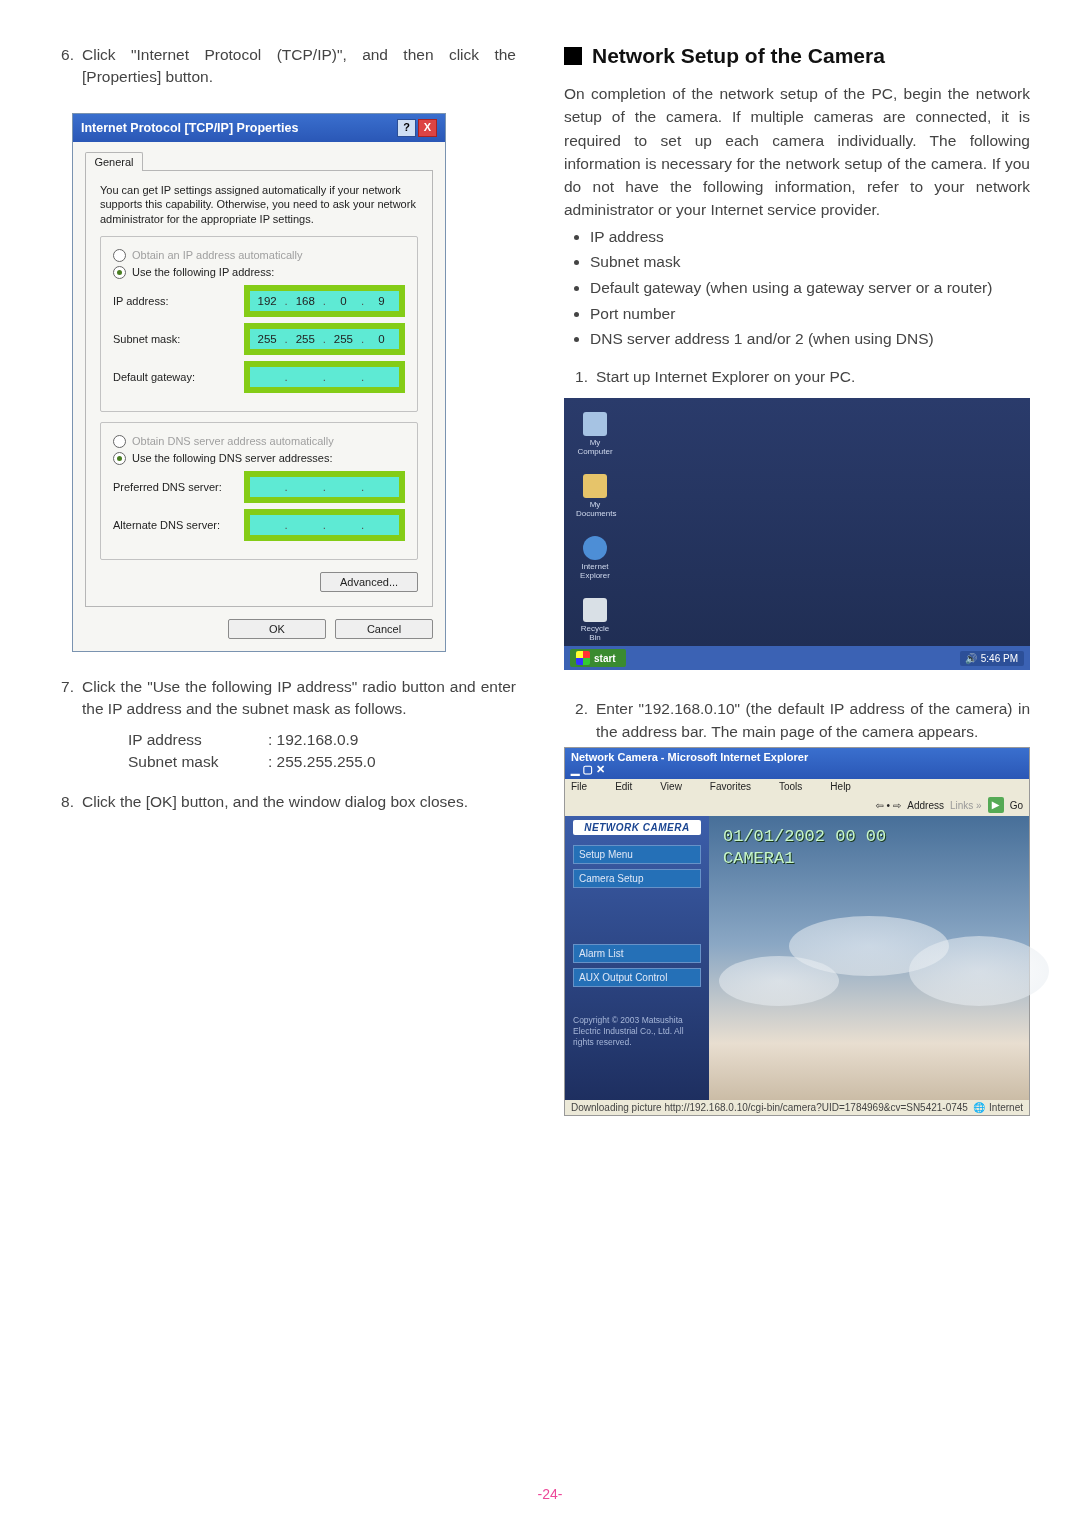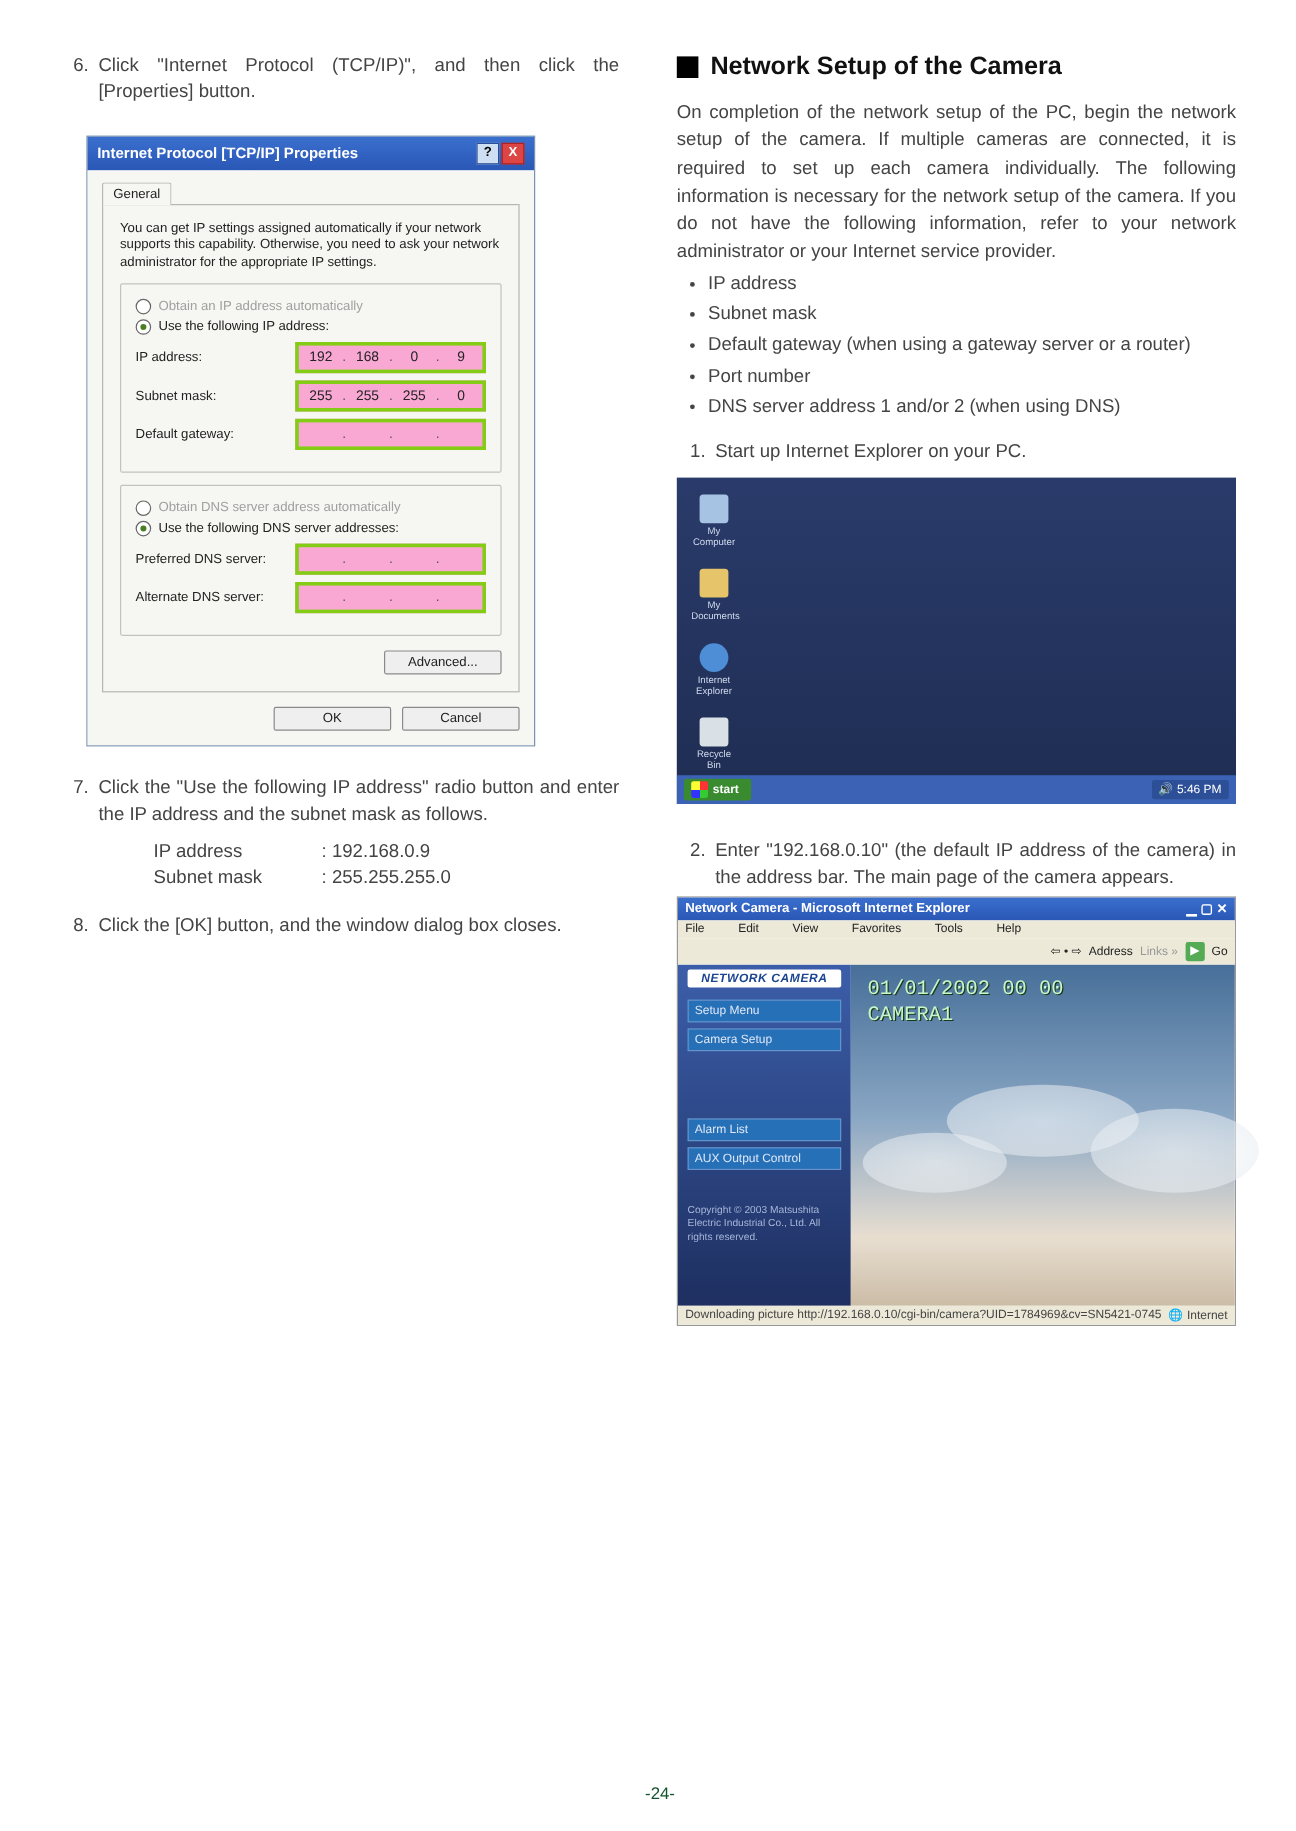--- a/index.html
+++ b/index.html
@@ -79,21 +79,21 @@
     border:1px solid #c2c2c2; border-radius:2px;
     margin-top:10px; padding:8px 12px 12px 12px;
   }
   .radio-row { display:flex; align-items:center; gap:6px; margin:4px 0; }
   .radio { width:11px; height:11px; border:1px solid #666; border-radius:50%; background:#fff; display:inline-flex; align-items:center; justify-content:center; }
   .radio.selected::after { content:""; width:5px; height:5px; border-radius:50%; background:#4a7e22; }
   .disabled { color:#a0a0a0; }
   .frow { display:flex; align-items:center; margin:6px 0; }
   .flabel { width:140px; }
   .ipbox {
-    display:flex; border:3px solid #84cc16; background:#f9a8d4; height:20px;
+    display:flex; border:6px solid #84cc16; background:#5eead4; height:20px;
     width:160px; align-items:center; font-size:11.5px;
   }
   .ipbox span { flex:1; text-align:center; }
   .ipbox i { font-style:normal; color:#555; }
   .dlgbtns { text-align:right; margin-top:12px; }
   .btn {
     display:inline-block; border:1px solid #8a8a8a; background:#efefef;
     min-width:76px; text-align:center; padding:3px 10px; font-size:11px;
     margin-left:6px; border-radius:2px;
   }
@@ -112,35 +112,35 @@
   }
   .desktopshot .icons { position:absolute; top:14px; left:12px; display:flex; flex-direction:column; gap:18px; }
   .dicon { width:38px; text-align:center; font-size:8px; color:#cfd8ec; }
   .dicon .dshape { width:24px; height:24px; margin:0 auto 2px; border-radius:3px; }
   .taskbar { position:absolute; bottom:0; left:0; right:0; height:24px; background:#3b62b4; display:flex; align-items:center; padding:0 6px; justify-content:space-between; font-size:10px; color:#fff; }
   .start { background:#3a8b30; padding:2px 10px 2px 6px; border-radius:2px; display:flex; align-items:center; gap:4px; font-weight:bold; }
   .start::before { content:""; width:14px; height:14px; background:conic-gradient(#f33 0 25%, #3c3 0 50%, #33f 0 75%, #ff3 0); border-radius:2px; }
   .tray { background:#2c4f98; padding:2px 6px; border-radius:2px; }
 
   .browsershot { margin-top:-6px; border:1px solid #999; font-family:Tahoma,sans-serif; font-size:10px; color:#222; }
-  .browsershot .bt { background:linear-gradient(#3a6fce,#2a57b6); color:#fff; padding:3px 6px; font-weight:bold; display:flex; justify-content:space-between; font-size:11px; }
+  .browsershot .bt { background:linear-gradient(#3a6fce,#2a57b6); color:#fff; padding:3px 6px; font-weight:bold; display:flex; justify-content:space-between; font-size:11px;flex-direction:column; }
   .menubar { background:#ece9d8; padding:2px 6px; display:flex; gap:28px; }
   .addrbar { background:#ece9d8; padding:3px 6px; display:flex; justify-content:flex-end; gap:6px; align-items:center; }
   .addrbar .go { background:#5a5; color:#fff; width:16px; height:16px; text-align:center; line-height:16px; border-radius:2px; }
   .camarea { display:flex; background:#fff; height:284px; }
   .camsidebar { width:128px; background:linear-gradient(#3c5eaa,#1e2f60); color:#dfe7f6; padding:4px 8px; font-size:10px; }
   .camlogo { background:#fff; color:#1b4591; font-style:italic; font-weight:bold; padding:2px 4px; border-radius:2px; margin-bottom:10px; text-align:center; letter-spacing:0.5px; }
   .sidebtn { background:#2570b7; border:1px solid #6792c8; padding:3px 5px; margin:5px 0; }
   .copytext { font-size:8.5px; color:#a6b6d8; margin-top:28px; line-height:1.25; }
   .viewport { flex:1; position:relative; background:linear-gradient(#476f99 0%, #8aa7c4 45%, #e8ded0 80%, #cbbca6 100%); }
   .vlabel { position:absolute; top:10px; left:14px; color:#c7f6c9; font-family:"Courier New",monospace; font-size:17px; line-height:1.25; text-shadow:1px 1px 0 #1a3a1a; }
   .cloud { position:absolute; background:radial-gradient(#fff,#dfe6ec); border-radius:50%; opacity:0.55; }
   .statusbar { background:#ece9d8; display:flex; justify-content:space-between; padding:2px 6px; color:#444; }
 
-  .pagenum { position:absolute; bottom:24px; left:0; right:0; text-align:center; font-size:14px; color:#14532d;padding-left:20px; }
+  .pagenum { position:absolute; bottom:24px; left:0; right:0; text-align:center; font-size:14px; color:#ec4899;padding-left:20px; }
 </style>
 </head>
 <body>
 
 <div class="page">
 
   <div class="col">
     <div class="step">
       <div class="num">6.</div>
       <div class="body">Click "Internet Protocol (TCP/IP)", and then click the [Properties] button.</div>

